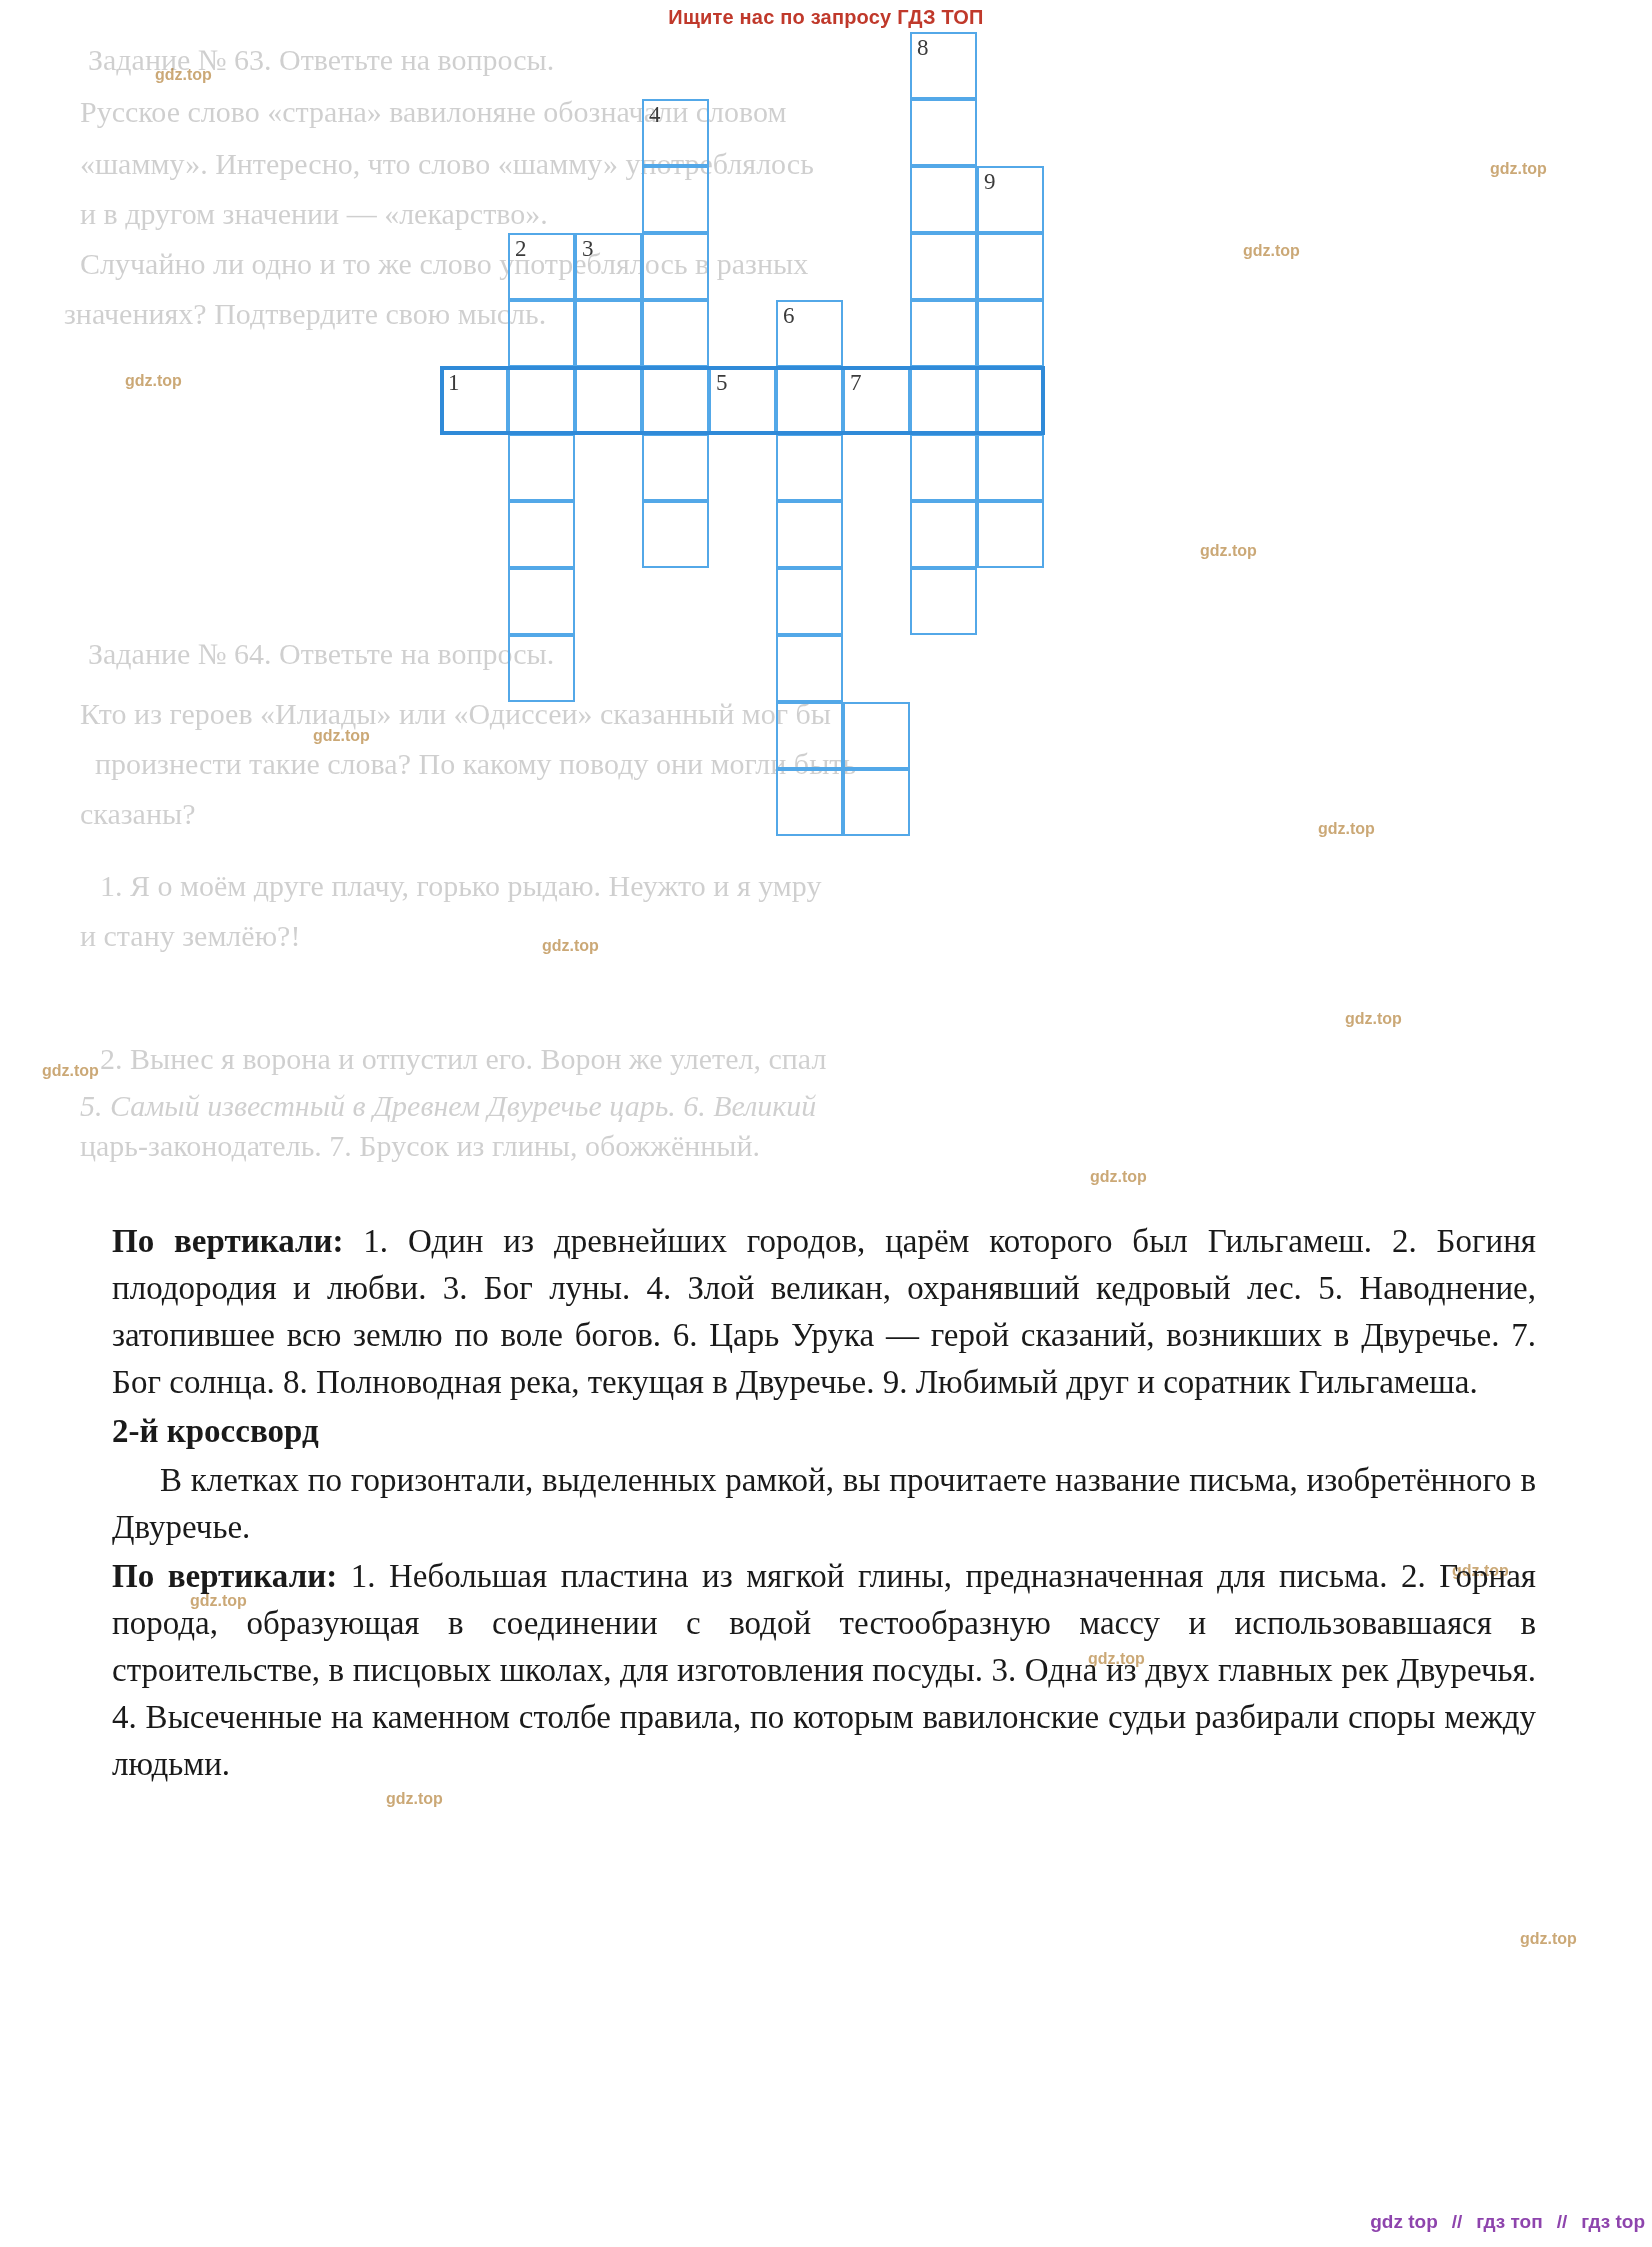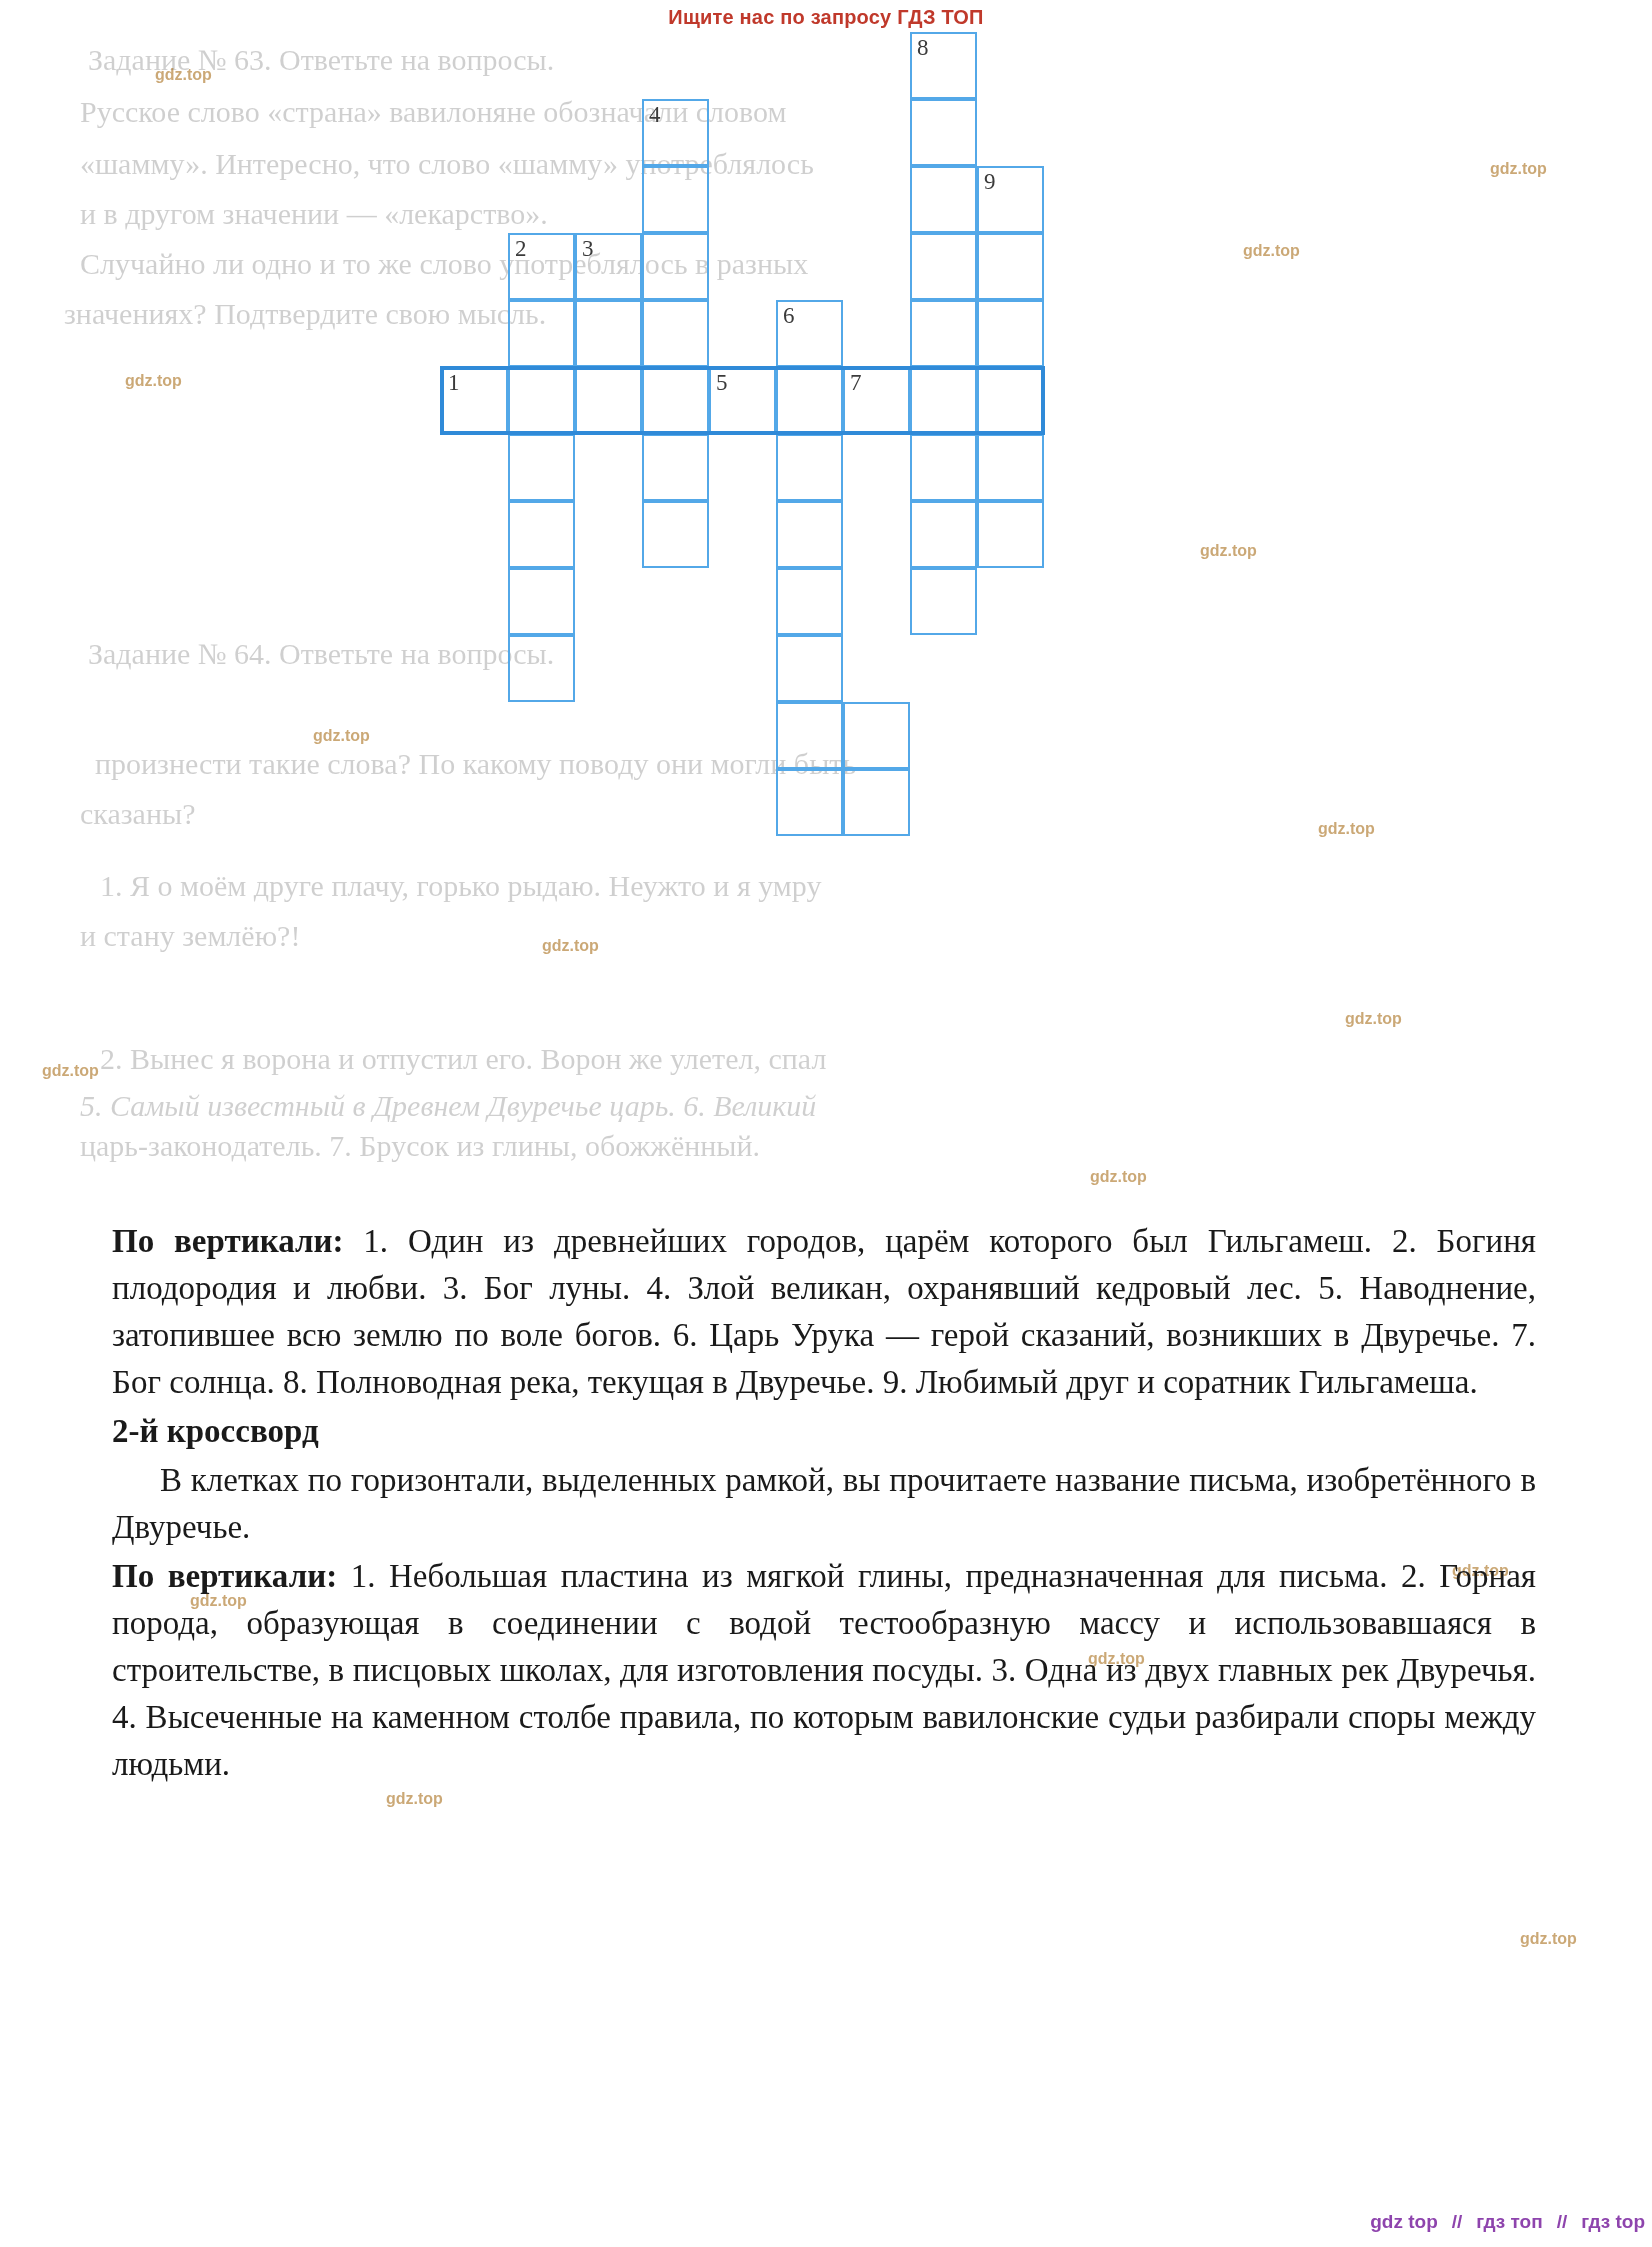--- a/index.html
+++ b/index.html
@@ -134,20 +134,21 @@
 <div class="top-banner">Ищите нас по запросу ГДЗ ТОП</div>
 
 <div class="ghost-layer" id="ghost-layer">
     <div class="ghost-line" style="left: 88px; top: 36px;">Задание № 63. Ответьте на вопросы.</div>
     <div class="ghost-line" style="left: 80px; top: 88px;">Русское слово «страна» вавилоняне обозначали словом</div>
     <div class="ghost-line" style="left: 80px; top: 190px;">и в другом значении — «лекарство».</div>
     <div class="ghost-line" style="left: 80px; top: 140px;">«шамму». Интересно, что слово «шамму» употреблялось</div>
     <div class="ghost-line" style="left: 80px; top: 240px;">Случайно ли одно и то же слово употреблялось в разных</div>
     <div class="ghost-line" style="left: 64px; top: 290px;">значениях? Подтвердите свою мысль.</div>
     <div class="ghost-line" style="left: 88px; top: 630px;">Задание № 64. Ответьте на вопросы.</div>
+    <div class="ghost-line" style="left: 80px; top: 690px;">Кто из героев «Илиады» или «Одиссеи» сказанный мог бы</div>
     <div class="ghost-line" style="left: 80px; top: 740px; margin-left: 15px;">произнести такие слова? По какому поводу они могли быть</div>
     <div class="ghost-line" style="left: 80px; top: 790px;">сказаны?</div>
     <div class="ghost-line" style="left: 100px; top: 862px;">1. Я о моём друге плачу, горько рыдаю. Неужто и я умру</div>
     <div class="ghost-line" style="left: 80px; top: 912px;">и стану землёю?!</div>
     <div class="ghost-line" style="left: 100px; top: 1035px;">2. Вынес я ворона и отпустил его. Ворон же улетел, спал</div>
     <div class="ghost-line" style="left: 80px; top: 1082px; font-style: italic;">5. Самый известный в Древнем Двуречье царь. 6. Великий</div>
     <div class="ghost-line" style="left: 80px; top: 1122px;">царь-законодатель. 7. Брусок из глины, обожжённый.</div>
   </div>
 
 <div id="crossword">

